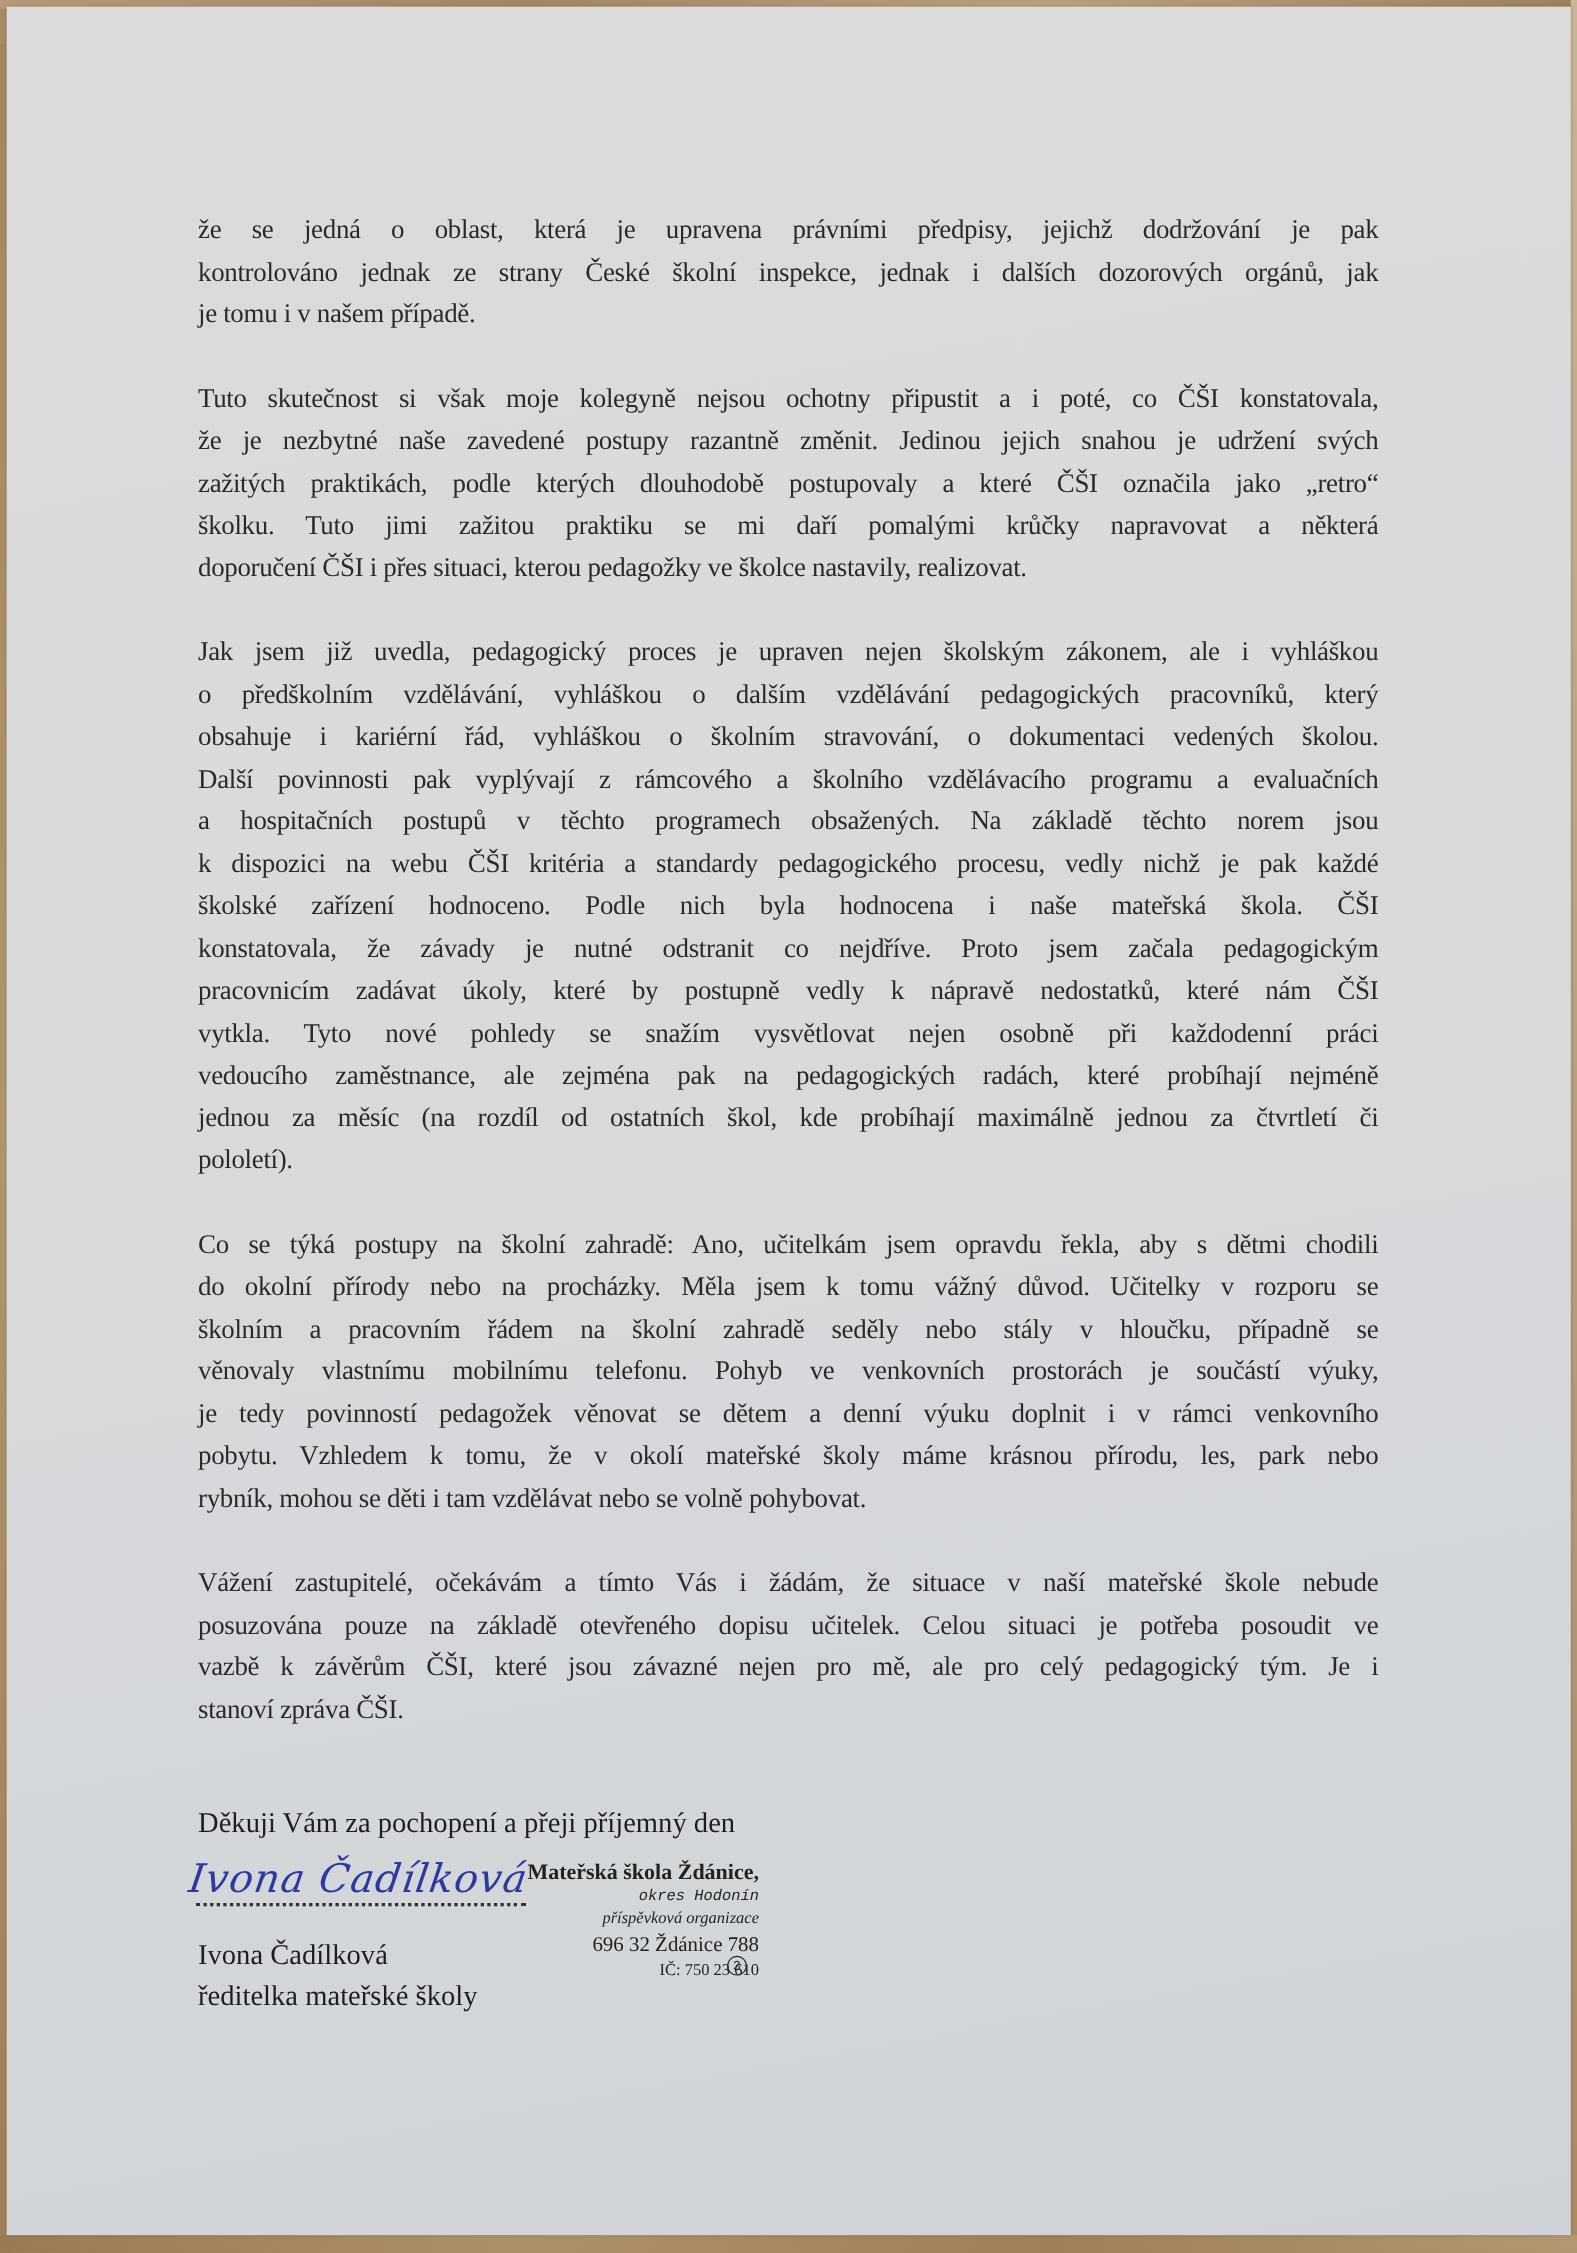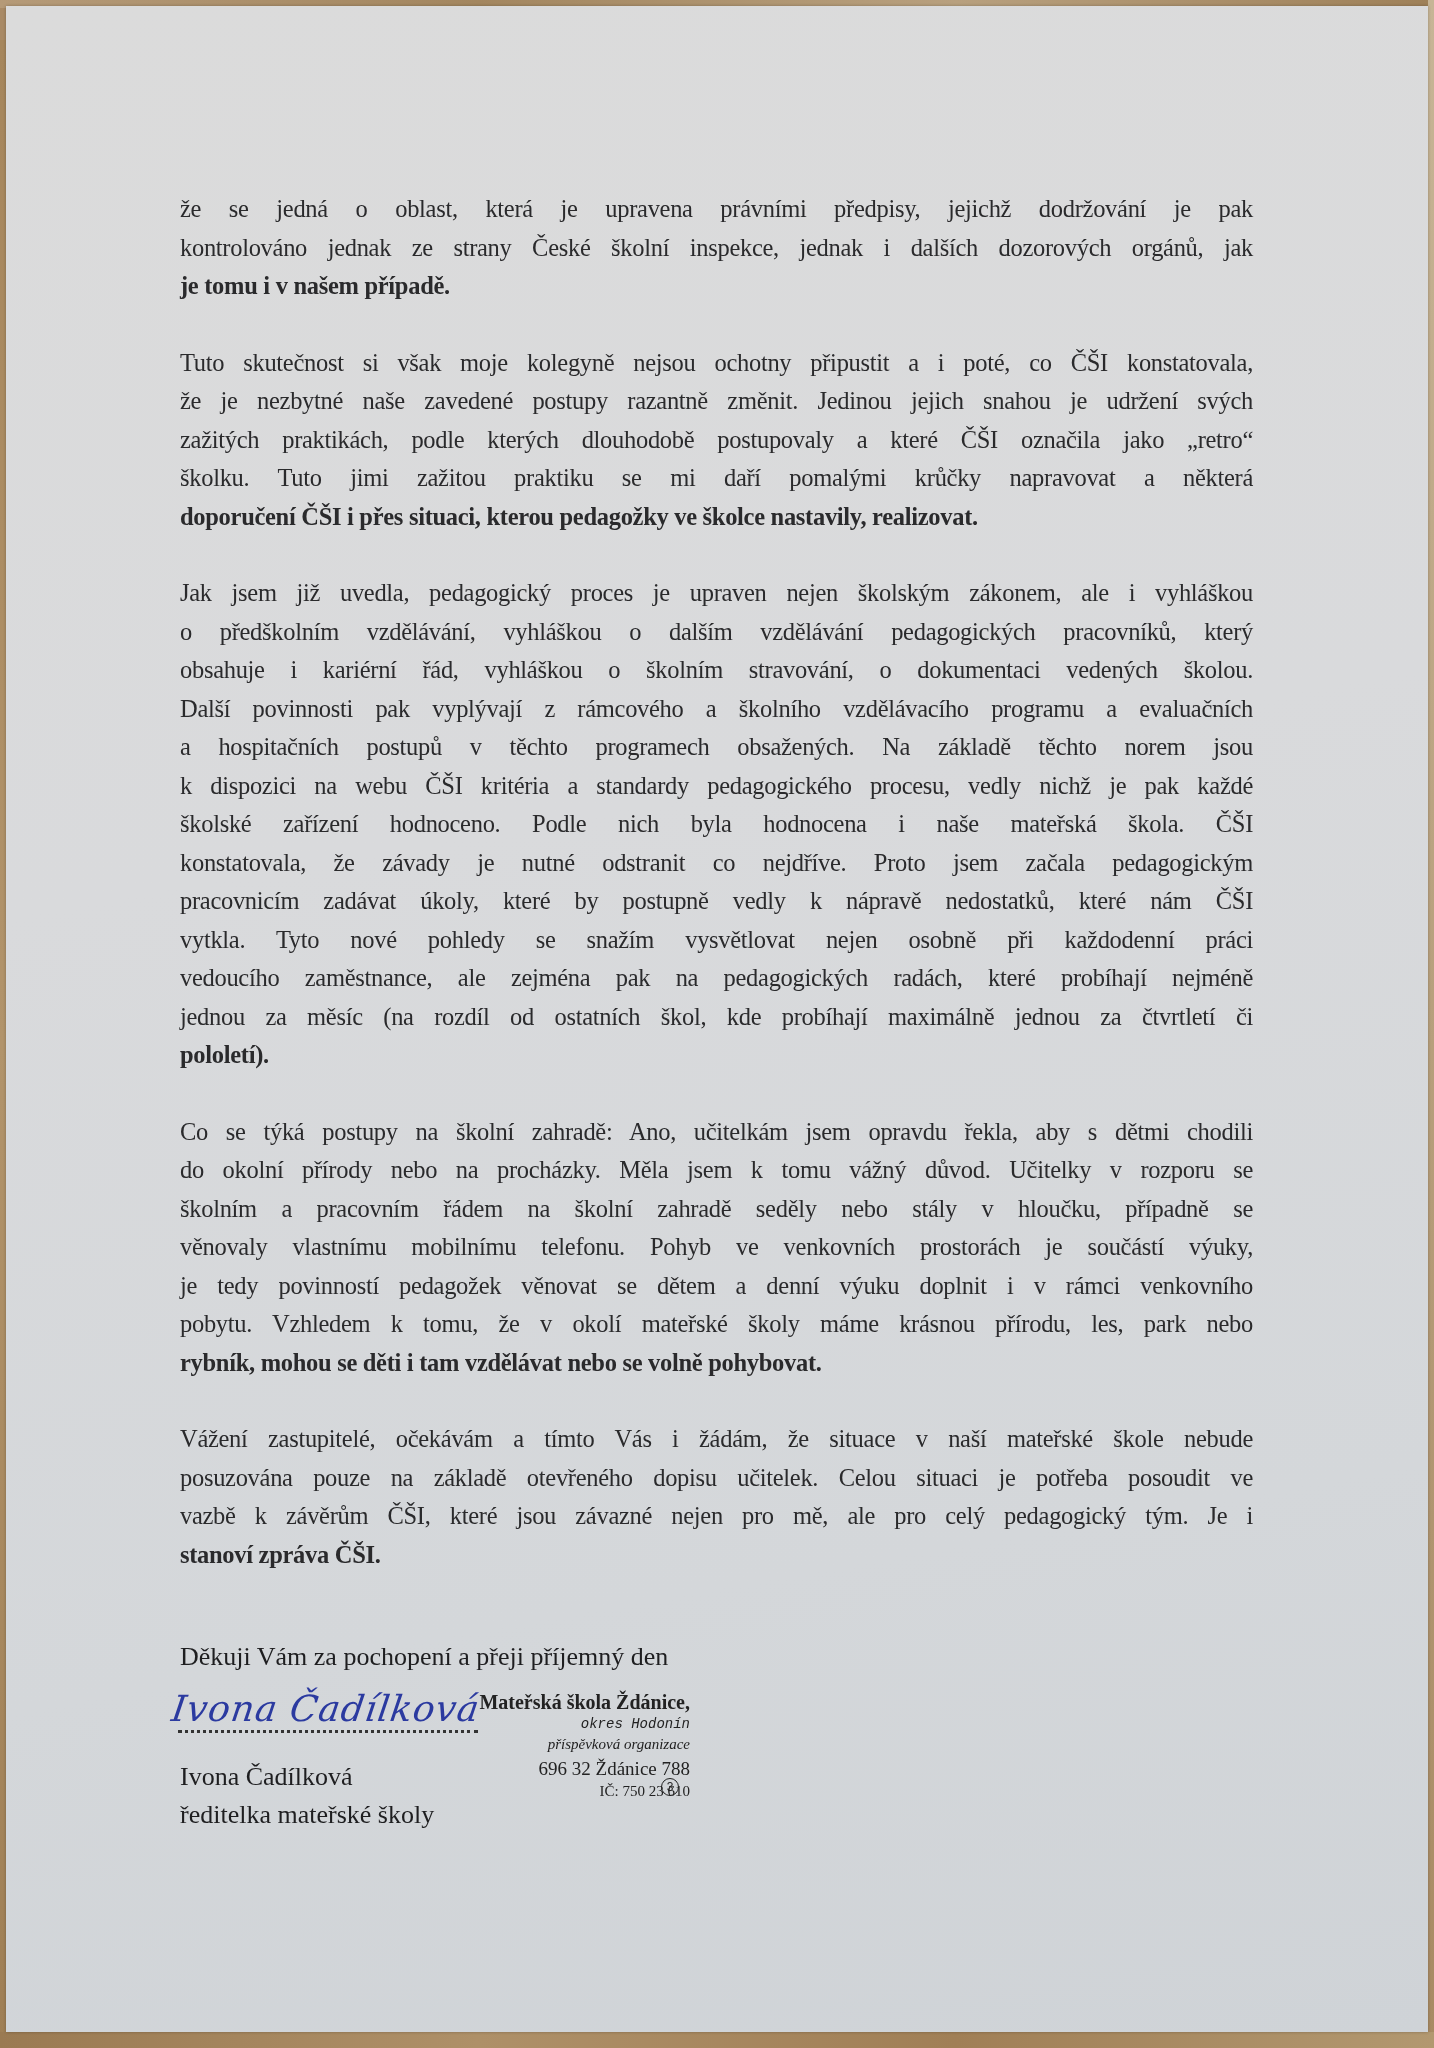--- a/index.html
+++ b/index.html
@@ -35,21 +35,21 @@
     color: #2a2a2c;
     font-size: 24.5px;
     letter-spacing: -0.3px;
   }
   .para { margin: 0 13px 38px 0; }
   .line {
     display: block; height: 38.5px; line-height: 38.5px;
     text-align: justify; text-align-last: justify;
     white-space: nowrap;
   }
-  .line.last { text-align-last: left; font-weight: bold; }
+  .line.last { text-align-last: left; }
   .closing {
     position: absolute; left: 180px; top: 1642px;
     font-size: 26px; color: #1e1e20;
   }
   .signature {
     position: absolute; left: 172px; top: 1688px;
     font-family: "DejaVu Serif", serif; font-style: italic;
     font-size: 36px; color: #2b3aa0; letter-spacing: 1px;
     transform: skewX(-8deg);
   }

